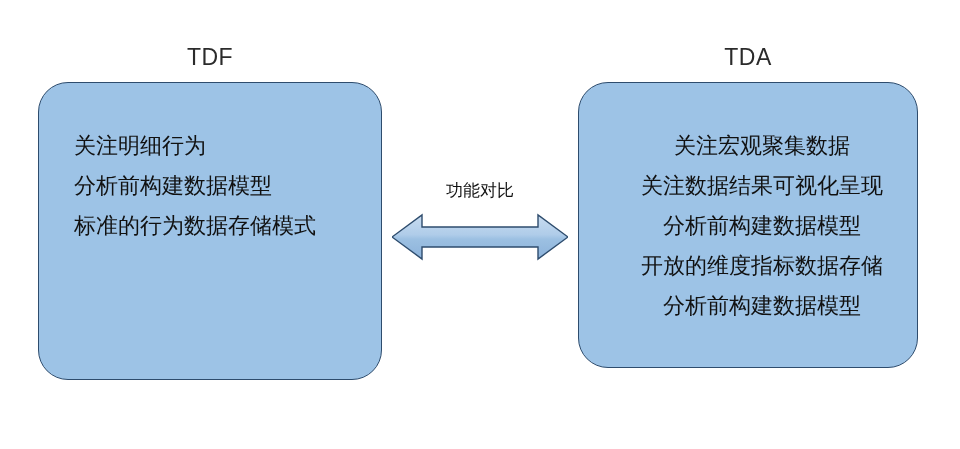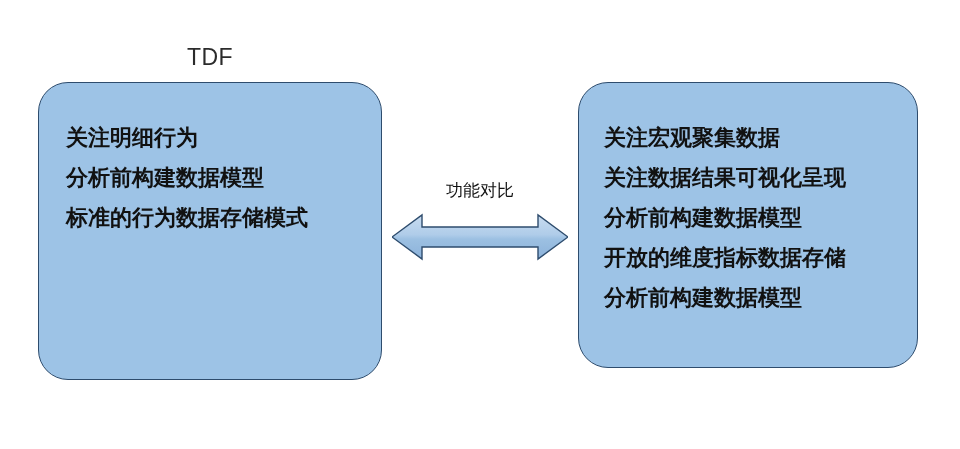--- a/index.html
+++ b/index.html
@@ -63,33 +63,33 @@
     left: 578px;
     top: 82px;
     width: 340px;
     height: 286px;
   }
 
   
   .panel-lines {
     position: absolute;
     list-style: none;
-    margin: 0;
+    margin: 8px;
     padding: 0;
-    font-weight: bold;
   }
   #lines-tdf {
     left: 66px;
     top: 122px;
     width: 300px;
   }
   #lines-tda {
     left: 604px;
     top: 122px;
     width: 300px;
+    text-align: center;
   }
   .panel-line {
     height: 40px;
     line-height: 32px;
     font-size: 22px;
     color: #111111;
     white-space: nowrap;
     font-family: "DejaVu Sans", "Liberation Sans", sans-serif;
   }
 
@@ -146,20 +146,21 @@
           <stop offset="0%" stop-color="#C9DCF0"></stop>
           <stop offset="45%" stop-color="#AFCCE9"></stop>
           <stop offset="55%" stop-color="#9CC0E2"></stop>
           <stop offset="100%" stop-color="#8CB2DA"></stop>
         </linearGradient>
       </defs>
       <polygon points="0,25 30,3 30,15 146,15 146,3 176,25 146,47 146,35 30,35 30,47" fill="url(#arrowGrad)" stroke="#2E4C6D" stroke-width="1.4" stroke-linejoin="miter"></polygon>
     </svg>
   </div>
 
+  <div class="panel-title" id="title-tda">TDA</div>
 
   <div class="panel-box" id="panel-box-tda"></div>
 
   <ul class="panel-lines" id="lines-tda">
     <li class="panel-line">关注宏观聚集数据</li>
     <li class="panel-line">关注数据结果可视化呈现</li>
     <li class="panel-line">分析前构建数据模型</li>
     <li class="panel-line">开放的维度指标数据存储</li>
     <li class="panel-line">分析前构建数据模型</li>
   </ul>

